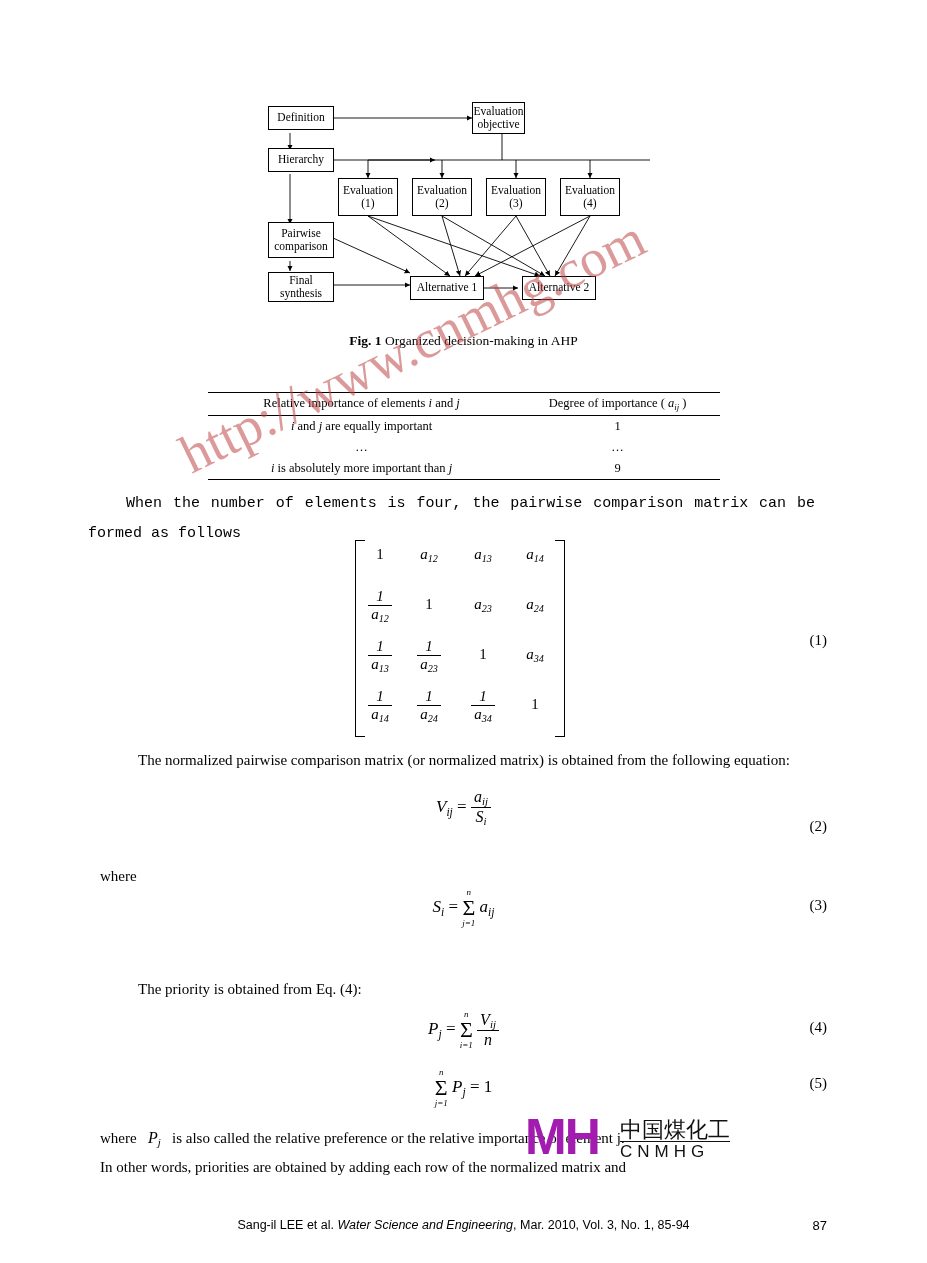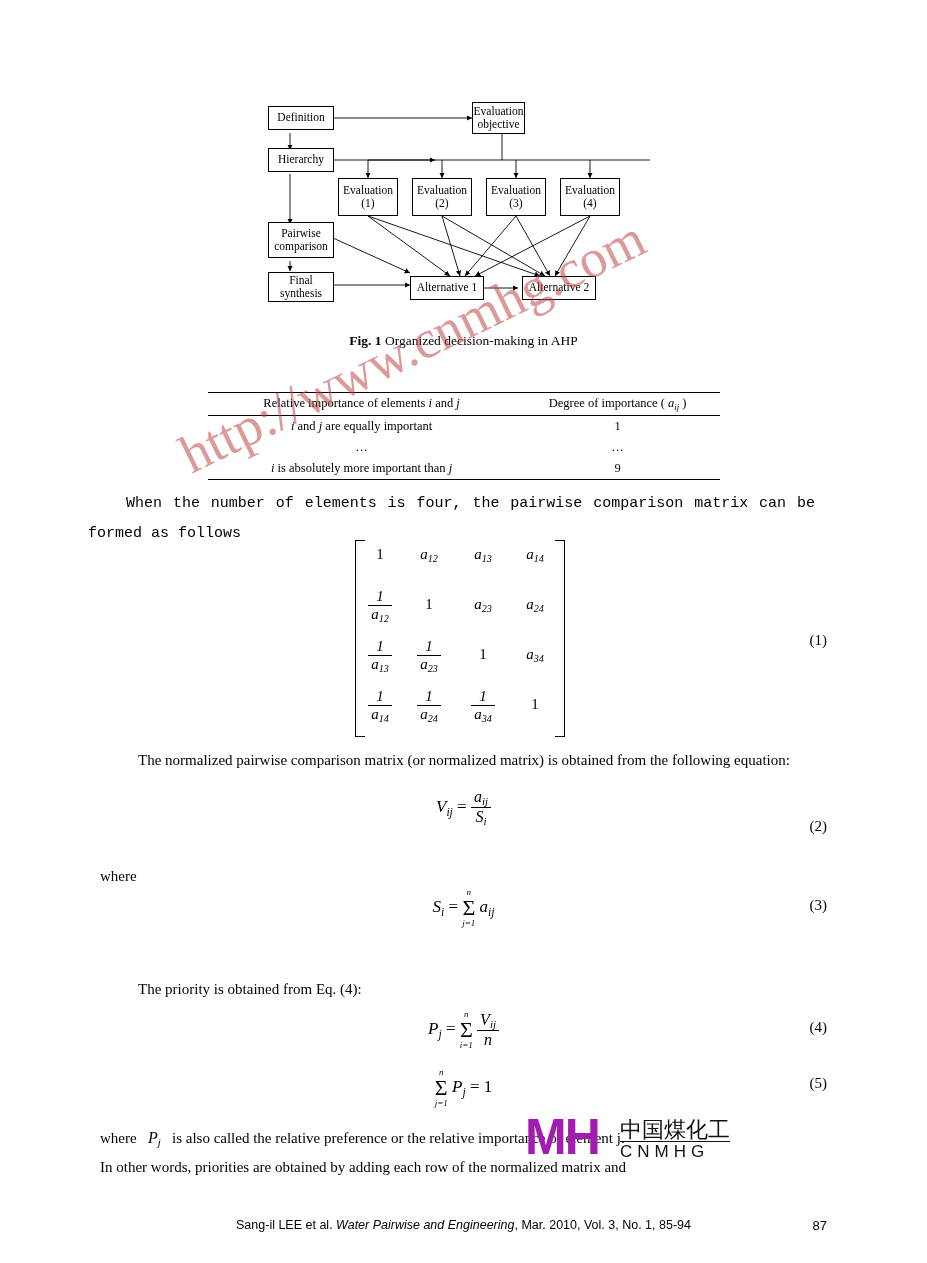--- a/index.html
+++ b/index.html
@@ -309,17 +309,17 @@
   <div class="wm-logo">
     <div class="wm-mh">MH</div>
   </div>
   <div class="wm-cn">
     <div class="l1">中国煤化工</div>
     <div class="l2">CNMHG</div>
   </div>
 
   <div class="footer">
     <span>Sang-il LEE et al.</span>
-    <i>Water Pairwise and Engineering</i><span>, Mar. 2010, Vol. 3, No. 1, 85-94</span>
+    <i>Water Science and Engineering</i><span>, Mar. 2010, Vol. 3, No. 1, 85-94</span>
   </div>
   <div class="pageno">87</div>
 
 </div>
 
 </body></html>

